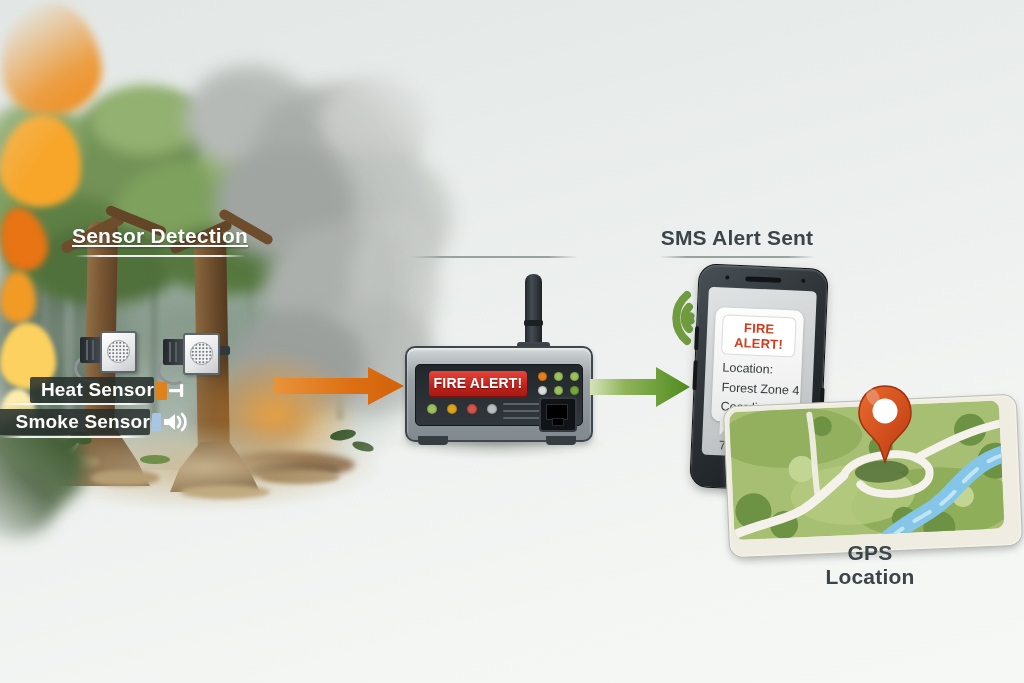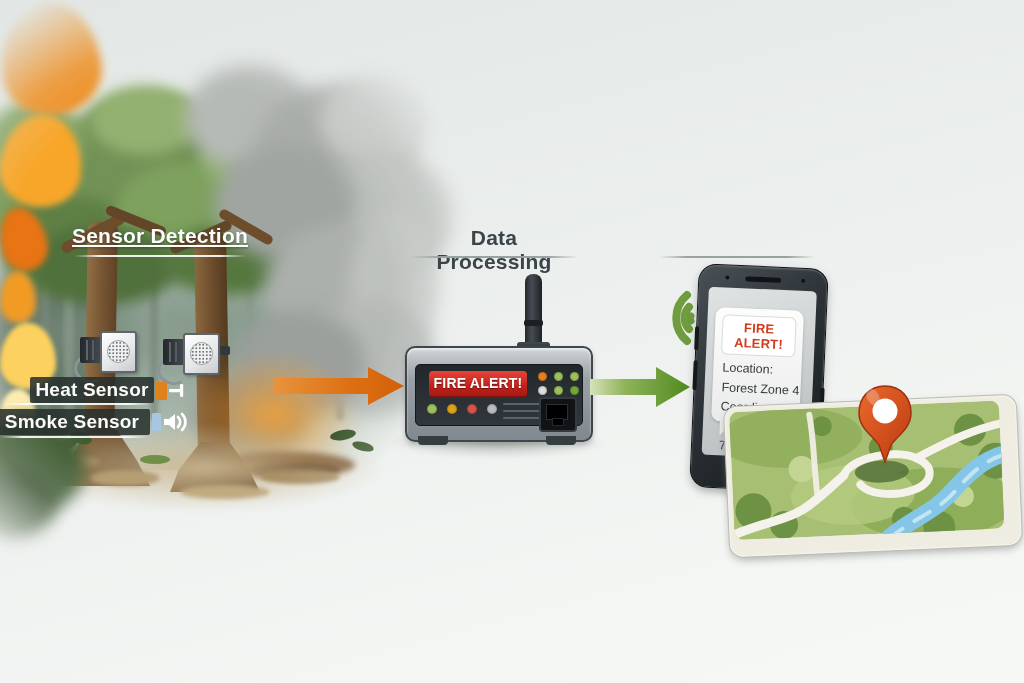--- a/index.html
+++ b/index.html
@@ -33,21 +33,21 @@
   .sensor .strap:before{content:"";position:absolute;left:6px;top:3px;bottom:3px;width:2px;background:#5d646a;}
   .sensor .strap:after{content:"";position:absolute;left:12px;top:3px;bottom:3px;width:2px;background:#565d62;}
   .sensor .wire{position:absolute;left:-6px;top:26px;width:26px;height:22px;border:3px solid transparent;
     border-bottom-color:#8d9396;border-left-color:#8d9396;border-radius:50%;transform:rotate(14deg);}
   .sensor .box{position:absolute;left:20px;top:2px;width:33px;height:38px;border:2px solid #5f666b;border-radius:3px;
     background:linear-gradient(145deg,#ffffff,#e4e6e7 60%,#c8cbcd);box-shadow:2px 2px 3px rgba(60,65,60,.35);}
   .sensor .grille{position:absolute;left:5px;top:7px;width:21px;height:21px;border-radius:50%;border:1px solid #9aa0a3;
     background:radial-gradient(circle,#6e7477 1px,transparent 1.2px) 0 0/3.5px 3.5px,#f1f2f2;}
   
   .badge-label{position:absolute;height:26px;line-height:26px;background:rgba(38,46,43,.85);color:#fbfbfa;
-    font-size:19px;font-weight:700;text-align:center;border-radius:2px;letter-spacing:.2px;}
+    font-size:19px;font-weight:700;text-align:right;border-radius:2px;letter-spacing:.2px;}
   
   #device{position:absolute;left:398px;top:270px;width:200px;height:185px;}
   #device .antenna{position:absolute;left:127px;top:4px;width:17px;height:74px;border-radius:8px 8px 3px 3px;
     background:linear-gradient(90deg,#23282b,#454c52 40%,#1d2225);}
   #device .collar{position:absolute;left:126px;top:50px;width:19px;height:6px;background:#1b2023;border-radius:2px;}
   #device .abase{position:absolute;left:119px;top:72px;width:33px;height:12px;border-radius:3px;
     background:linear-gradient(#434a4f,#24292d);}
   #device .body{position:absolute;left:7px;top:76px;width:184px;height:92px;border:2px solid #3f474c;border-radius:10px;
     background:linear-gradient(180deg,#d3d8da 0%,#b4babd 16%,#9aa1a6 34%,#82898e 100%);
     box-shadow:inset 0 2px 2px #e6eaeb,0 3px 5px rgba(70,75,70,.3);}
@@ -204,21 +204,20 @@
     <defs>
         <linearGradient id="agO" x1="0" y1="0" x2="1" y2="0">
       <stop offset="0" stop-color="#e8933c"></stop>
           <stop offset=".6" stop-color="#dd6f12"></stop>
           <stop offset="1" stop-color="#d2610a"></stop>
     </linearGradient>
       </defs>
     <polygon points="4,16 98,16 98,5 134,24 98,43 98,32 4,32" fill="url(#agO)"></polygon>
   </svg>
 
-  <div class="title" style="left:411px;top:226px;width:166px;">Data Processing</div>
   <div class="rule" style="left:410px;top:256px;width:168px;"></div>
 
   <div class="shadow-oval" style="left:390px;top:428px;width:216px;height:30px;"></div>
   <div id="device">
     <div class="antenna"></div>
     <div class="collar"></div>
     <div class="abase"></div>
     <div class="body"></div>
     <div class="panel"></div>
     <div class="alert-badge">FIRE ALERT!</div>
@@ -247,20 +246,21 @@
     <defs>
         <linearGradient id="agG" x1="0" y1="0" x2="1" y2="0">
       <stop offset="0" stop-color="#d6e3b9"></stop>
           <stop offset=".35" stop-color="#8fb35a"></stop>
           <stop offset="1" stop-color="#4e8a1d"></stop>
     </linearGradient>
       </defs>
     <polygon points="4,17 70,17 70,5 104,25 70,45 70,33 4,33" fill="url(#agG)"></polygon>
   </svg>
 
+  <div class="title" style="left:658px;top:226px;width:158px;">SMS Alert Sent</div>
   <div class="rule" style="left:659px;top:256px;width:156px;"></div>
 
   <svg class="sig" style="left:641px;top:283px;" width="58" height="70" viewBox="0 0 58 70">
     <path d="M46,12 a30,30 0 0 0 0,46" stroke="#6f9c3e" stroke-width="8" fill="none" stroke-linecap="round"></path>
     <path d="M48,24 a16,16 0 0 0 0,22" stroke="#6f9c3e" stroke-width="8" fill="none" stroke-linecap="round"></path>
     <path d="M50,33 a5,5 0 0 0 0,5" stroke="#6f9c3e" stroke-width="7" fill="none" stroke-linecap="round"></path>
   </svg>
 
   <div class="shadow-oval" style="left:688px;top:472px;width:152px;height:26px;"></div>
   <div id="phone">
@@ -313,14 +313,15 @@
     <defs>
         <linearGradient id="pg" x1="0" y1="0" x2="1" y2="1">
       <stop offset="0" stop-color="#ea6a2c"></stop>
           <stop offset="1" stop-color="#bc3a11"></stop>
     </linearGradient>
       </defs>
     <path d="M29 3 C13 3 3 15 3 30 C3 45 16 52 23 62 L29 79 L35 62 C42 52 55 45 55 30 C55 15 45 3 29 3 Z" fill="url(#pg)" stroke="#9e3110" stroke-width="1.5"></path>
     <circle cx="29" cy="28" r="12.5" fill="#fff"></circle>
     <ellipse cx="17" cy="14" rx="6" ry="9" fill="#fff" opacity=".25" transform="rotate(-30 17 14)"></ellipse>
   </svg>
+  <div class="title" style="left:800px;top:541px;width:140px;">GPS Location</div>
 
 </div>
 
 </body></html>

